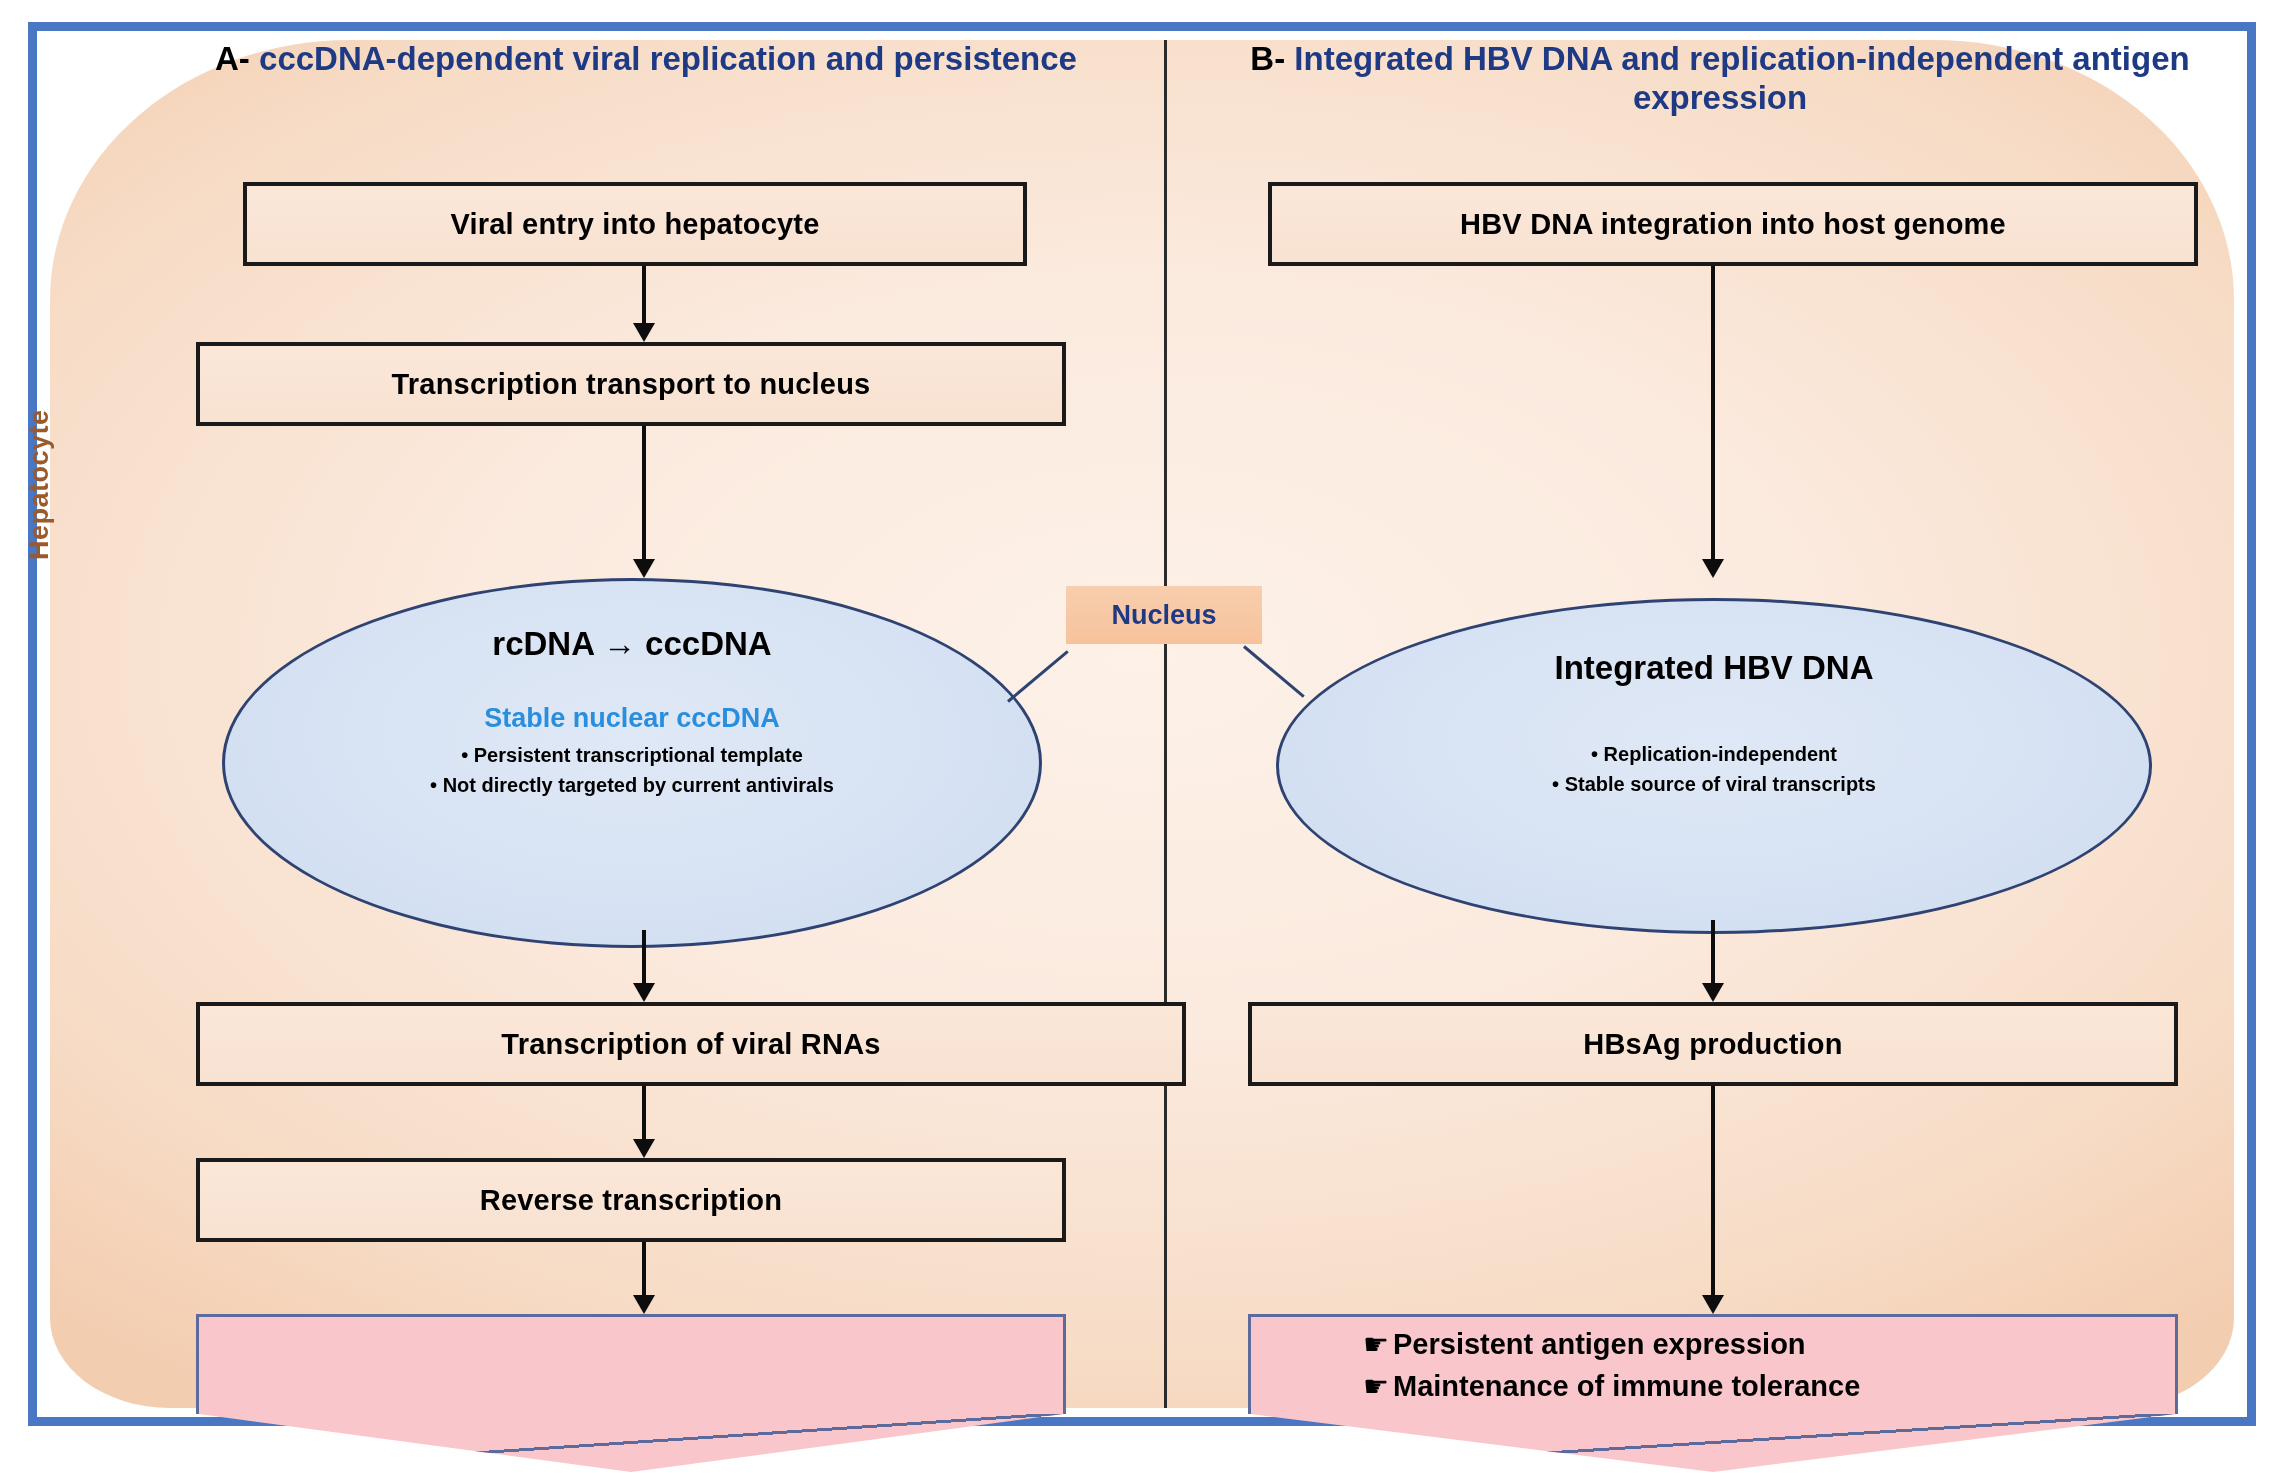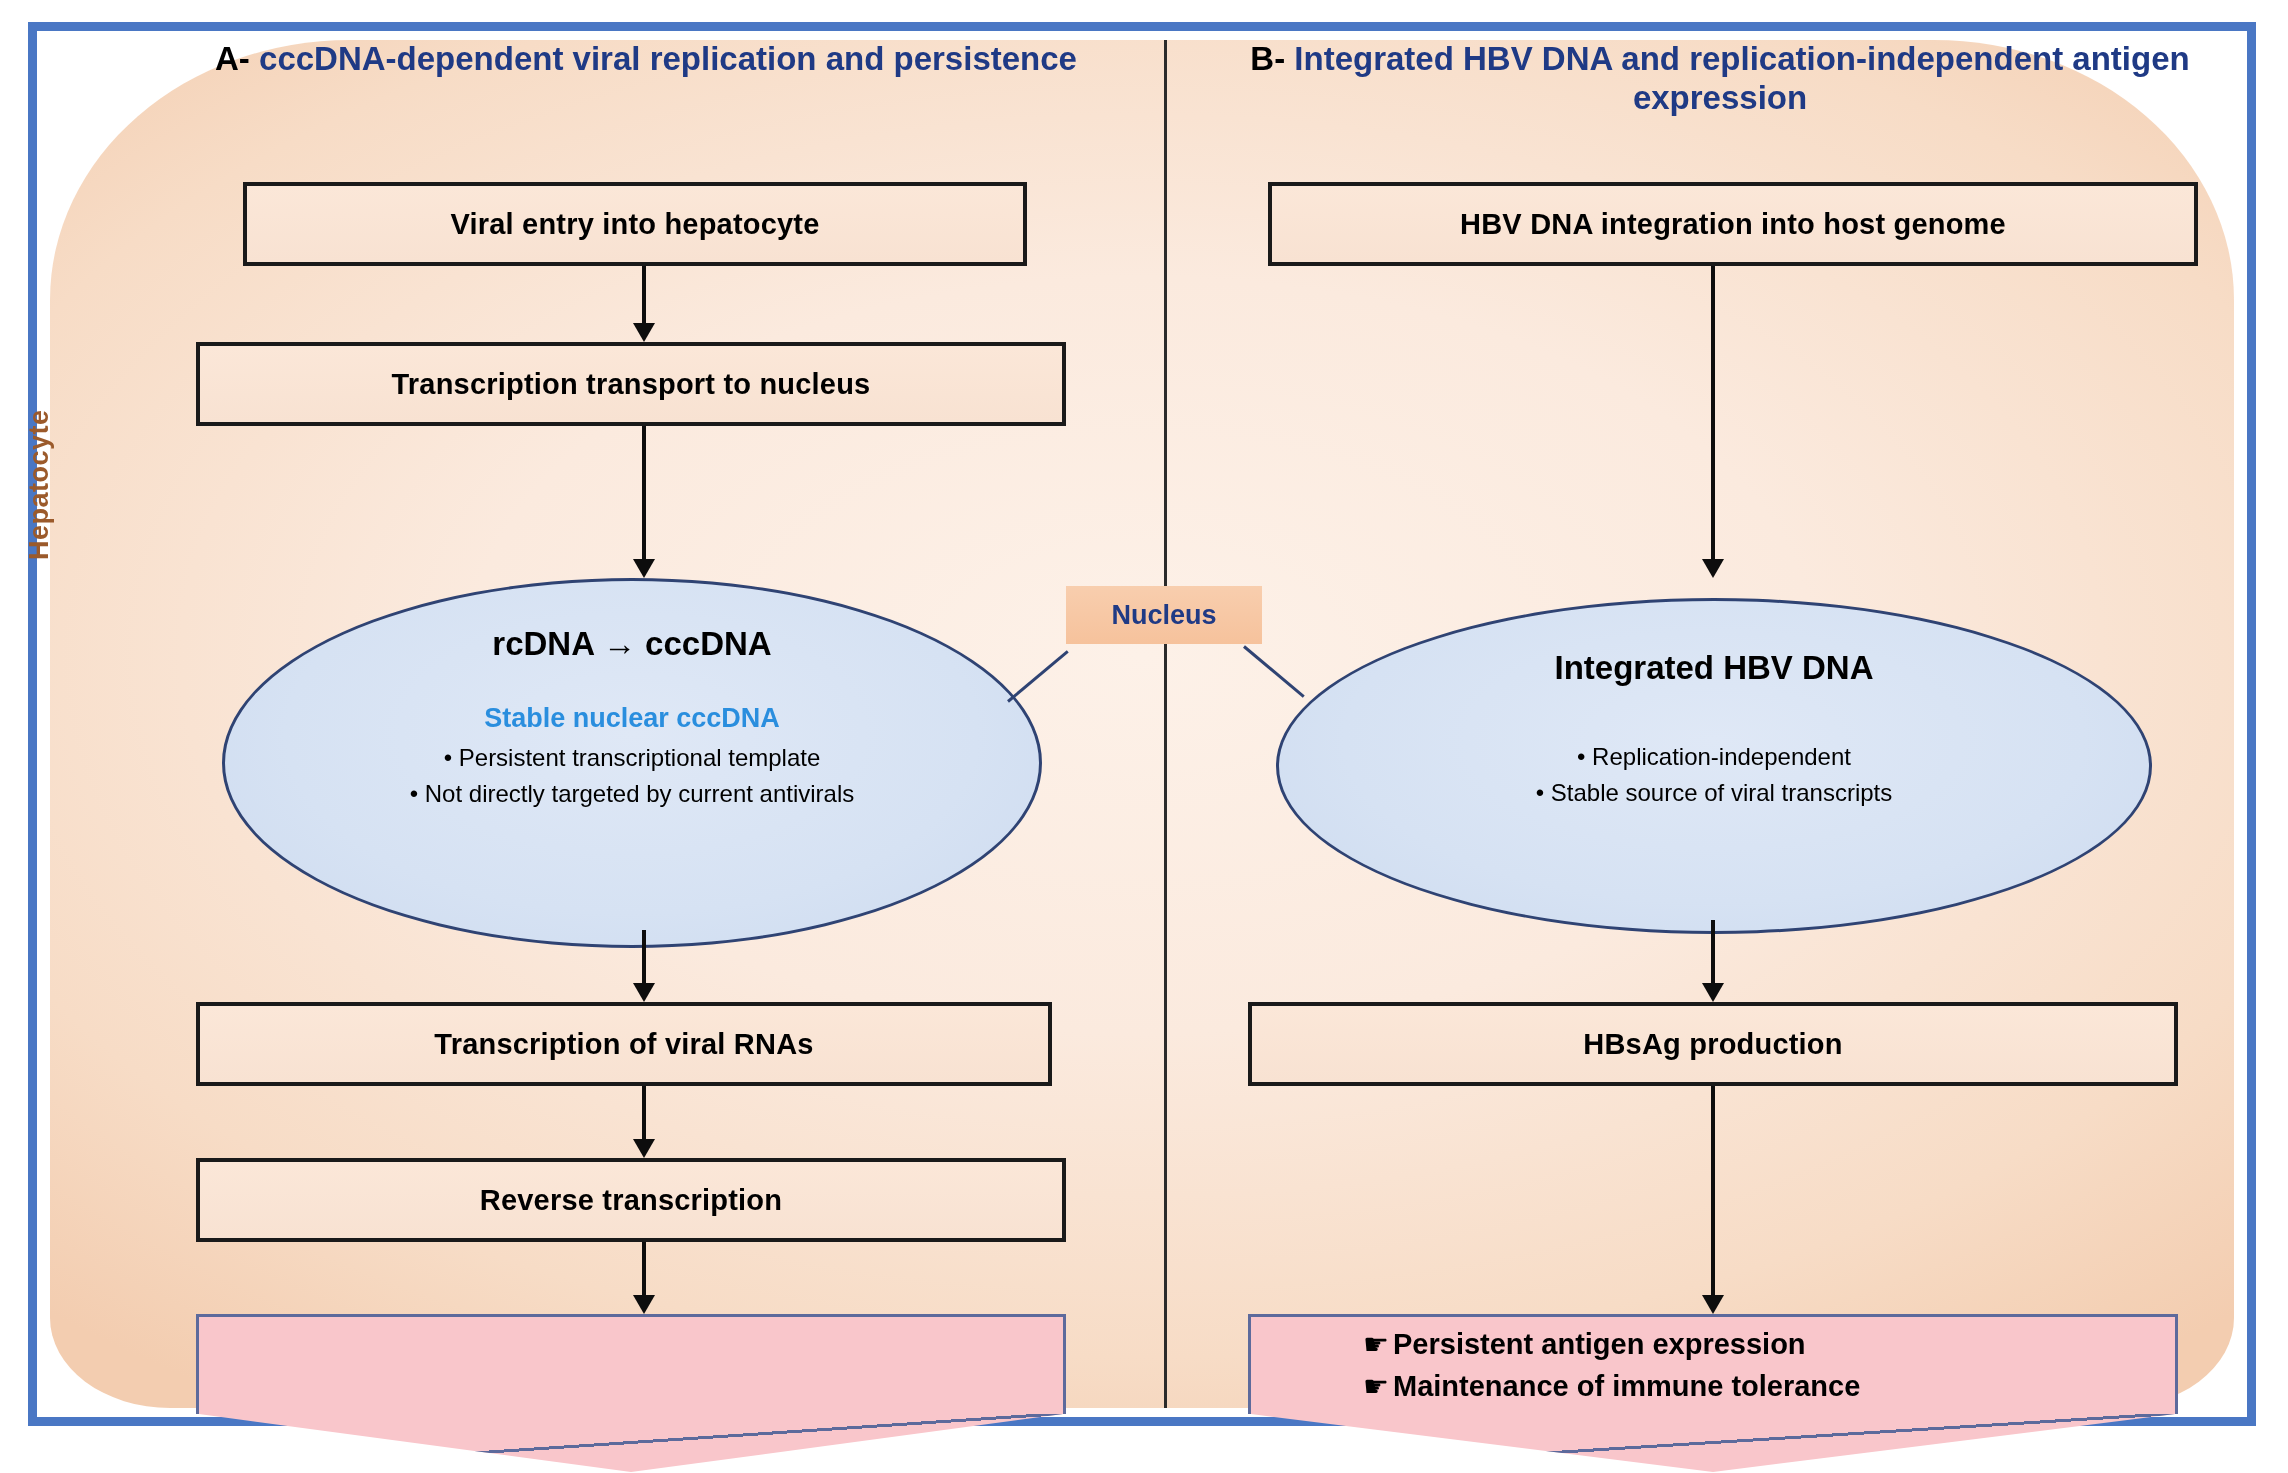--- a/index.html
+++ b/index.html
@@ -139,22 +139,22 @@
     font-size:33px;
     font-weight:bold;
     color:#000000;
   }
   .ell-sub{
     font-size:27px;
     font-weight:bold;
     color:#2a8ede;
   }
   .ell-bullet{
-    font-size:24px;
-    font-weight:normal;
+    font-size:20px;
+    font-weight:bold;
     color:#000000;
     line-height:1.5;
   }
 
   
   #nucleus-tag{
     position:absolute;
     left:1066px; top:586px;
     width:196px; height:58px;
     background:linear-gradient(#f8ceae,#f6c29c);
@@ -237,21 +237,21 @@
 
   <div class="nucleus-connector" style="left:1008px; top:700px; width:78px; transform:rotate(-40deg);"></div>
   <div class="nucleus-connector" style="left:1244px; top:645px; width:78px; transform:rotate(40deg);"></div>
   <div id="nucleus-tag">Nucleus</div>
 
   <div class="arrow" style="left:631px; top:930px; width:26px; height:72px;">
     <div class="shaft" style="height:53px;"></div>
     <div class="head"></div>
   </div>
 
-  <div class="proc-box" style="left:196px; top:1002px; width:856px; height:84px;">Transcription of viral RNAs</div>
+  <div class="proc-box" style="left:196px; top:1002px; width:990px; height:84px;">Transcription of viral RNAs</div>
 
   <div class="arrow" style="left:631px; top:1086px; width:26px; height:72px;">
     <div class="shaft" style="height:53px;"></div>
     <div class="head"></div>
   </div>
 
   <div class="proc-box" style="left:196px; top:1158px; width:870px; height:84px;">Reverse transcription</div>
 
   <div class="arrow" style="left:631px; top:1242px; width:26px; height:72px;">
     <div class="shaft" style="height:53px;"></div>

